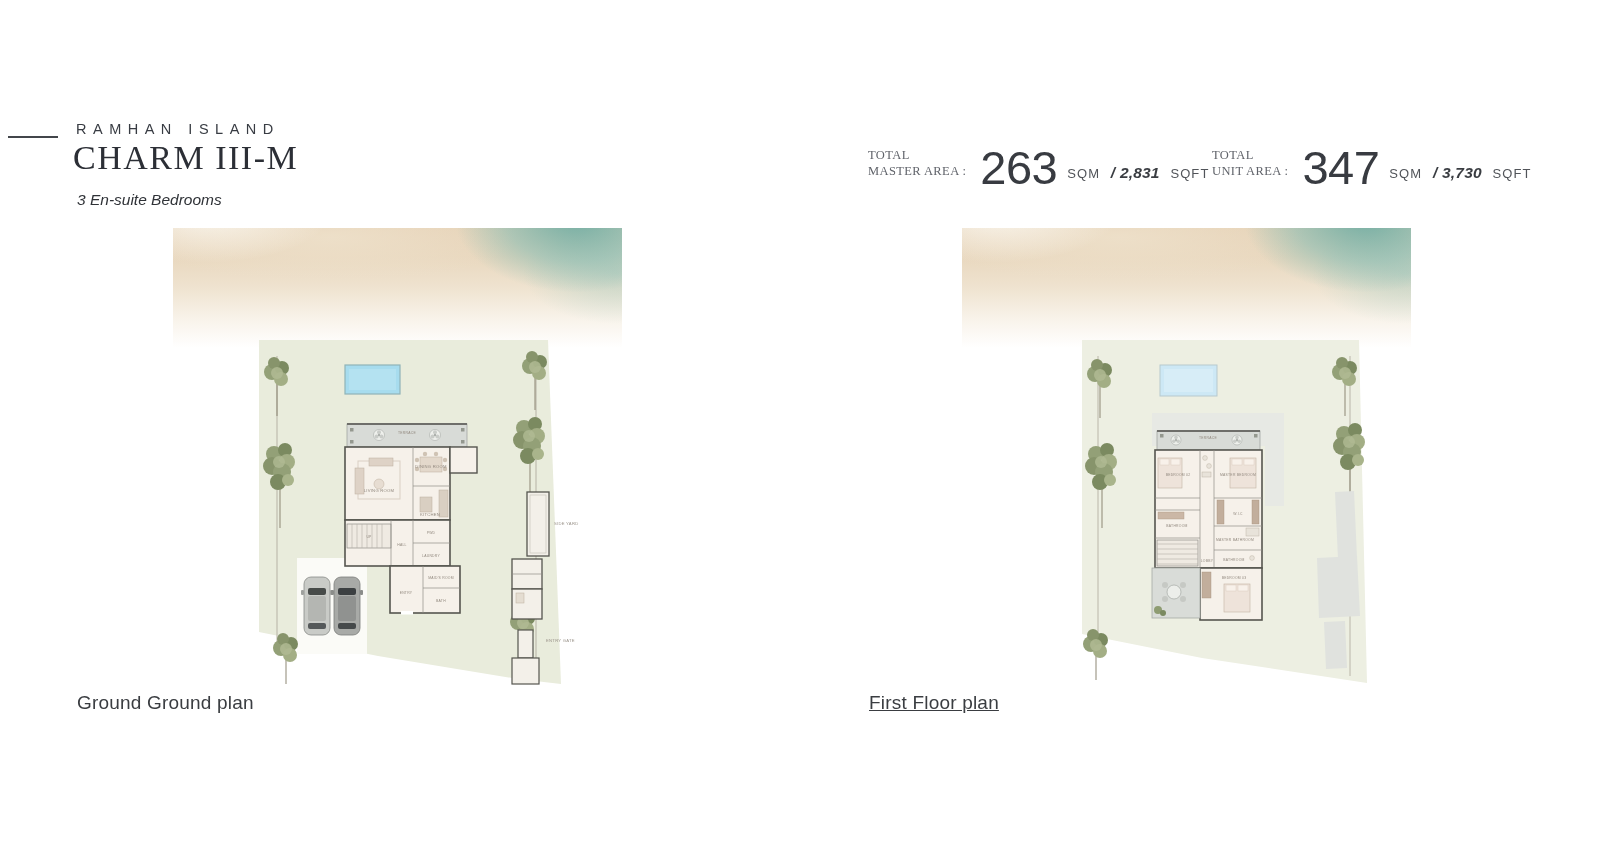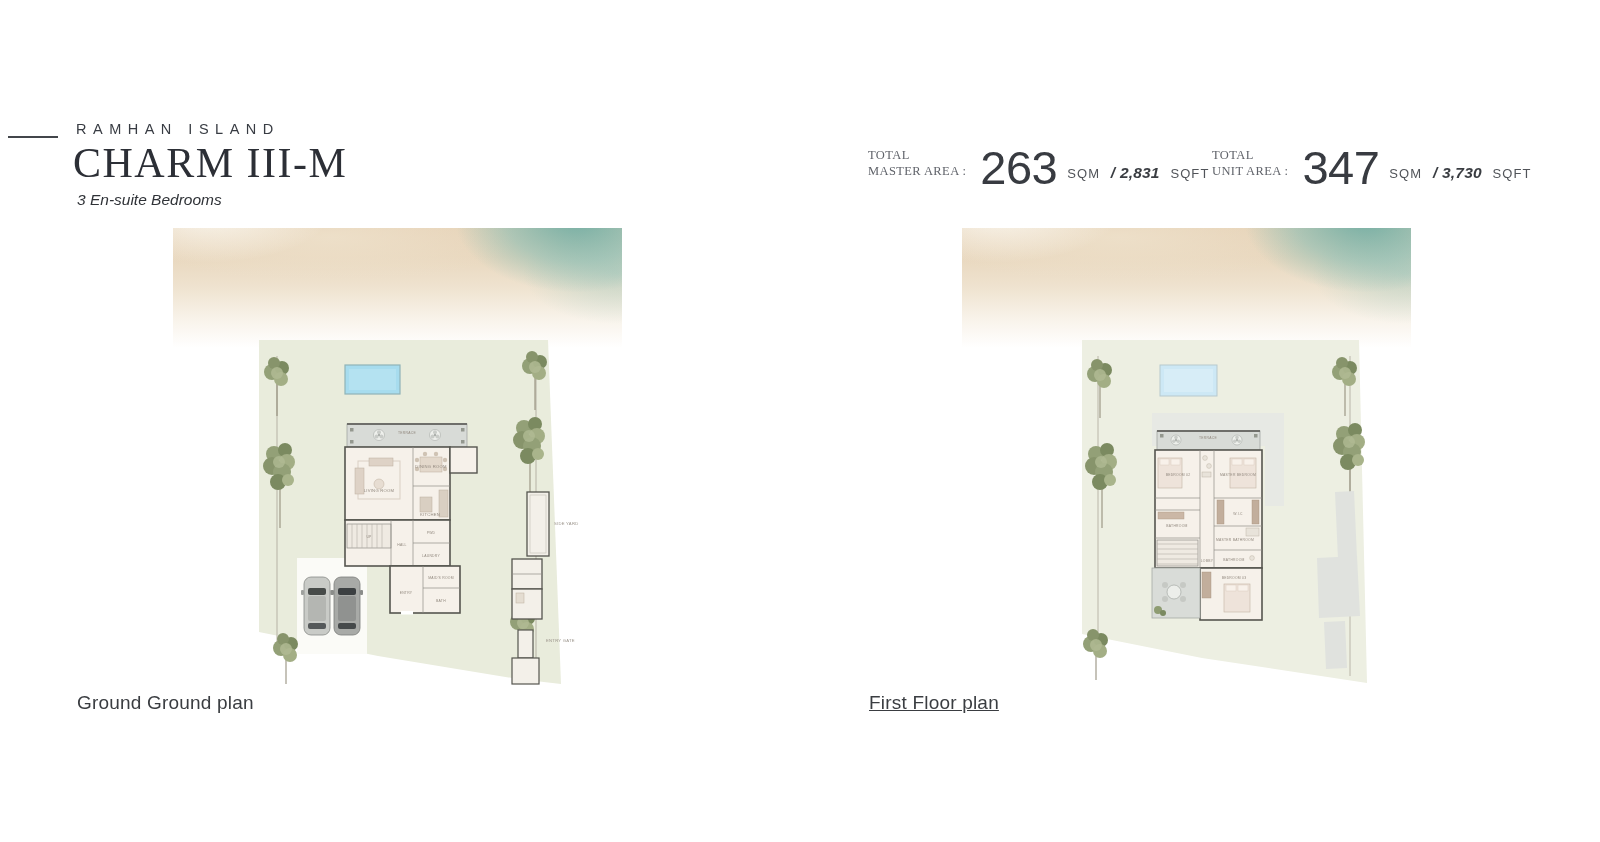--- a/index.html
+++ b/index.html
@@ -8,21 +8,21 @@
     background:#ffffff;font-family:"Liberation Sans",sans-serif;
   }
   
   .dash{position:absolute;left:8px;top:136px;width:50px;height:2px;background:#43464b;}
   .brand{
     position:absolute;left:76px;top:121px;font-size:14.5px;letter-spacing:6.5px;
     color:#383c43;white-space:nowrap;
   }
   .title{
     position:absolute;left:73px;top:139px;font-family:"Liberation Serif",serif;
-    font-size:42px;letter-spacing:1.5px;color:#2c2f36;white-space:nowrap;font-weight:400;text-align:right;
+    font-size:34px;letter-spacing:1.5px;color:#2c2f36;white-space:nowrap;font-weight:400;text-align:right;
   }
   .subtitle{
     position:absolute;left:77px;top:191px;font-size:15.5px;font-style:italic;
     font-weight:500;color:#2f3237;white-space:nowrap;
   }
   
   .stat{position:absolute;top:147px;display:flex;align-items:flex-end;white-space:nowrap;}
   .stat-label{
     font-size:12.5px;line-height:1.3;color:#60636a;letter-spacing:.4px;padding-bottom:7px;font-family:Liberation Serif, serif;
   }

